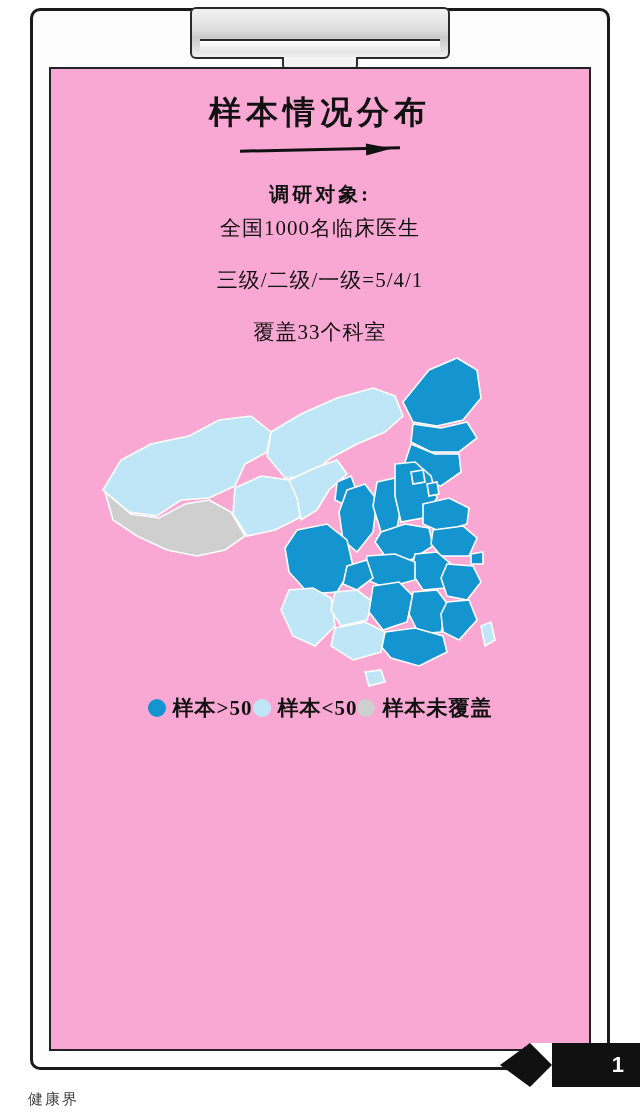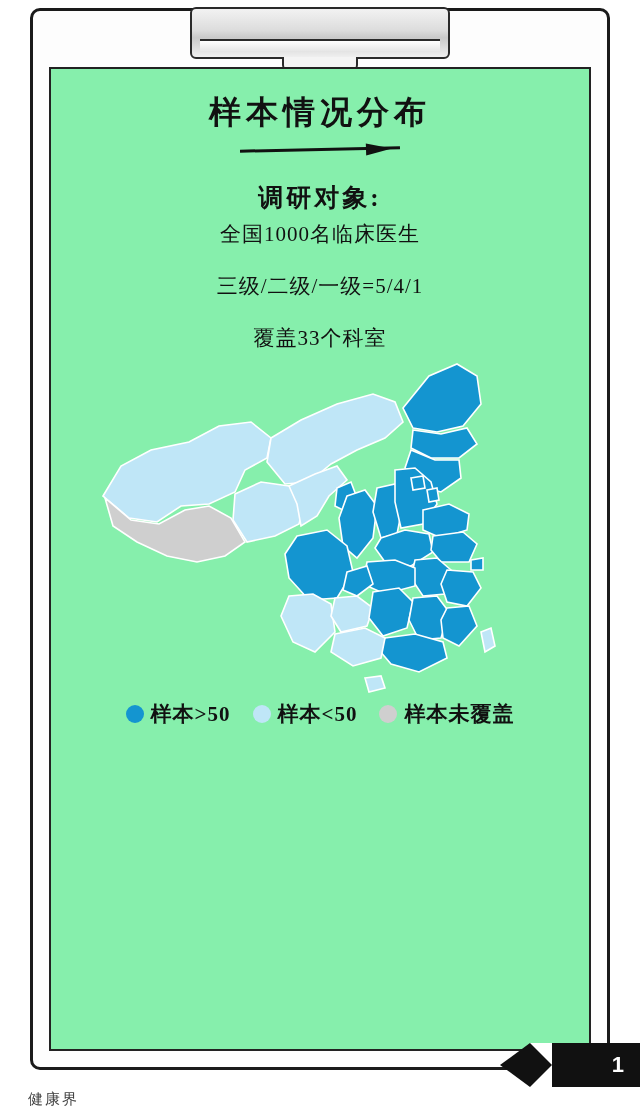--- a/index.html
+++ b/index.html
@@ -64,21 +64,21 @@
     box-sizing: border-box;
   }
 
   
   .sheet {
     position: absolute;
     left: 16px;
     top: 56px;
     right: 16px;
     bottom: 16px;
-    background: #86efac;
+    background: #f9a8d4;
     border: 2px solid #222;
     box-sizing: border-box;
     overflow: hidden;
   }
 
   
   .title {
     text-align: center;
     margin-top: 22px;
     font-size: 32px;
@@ -108,21 +108,21 @@
     border-bottom: 6px solid transparent;
     transform: rotate(-2deg);
   }
 
   
   .block {
     text-align: center;
     margin-top: 24px;
   }
   .block .label {
-    font-size: 25px;
+    font-size: 20px;
     font-weight: bold;
     letter-spacing: 3px;
     color: #111;
   }
   .block .value {
     margin-top: 6px;
     font-size: 21px;
     letter-spacing: 1px;
     color: #111;
     font-family: Liberation Serif, serif;
@@ -139,21 +139,20 @@
     height: 360px;
     margin-top: -6px;
   }
   .map-wrap svg { display: block; margin: 0 auto; }
 
   
   .legend {
     display: flex;
     justify-content: center;
     align-items: flex-end;
-    gap: 22px;
     margin-top: -6px;
   }
   .legend-item {
     display: flex;
     align-items: center;
     gap: 7px;
   }
   .legend-dot {
     width: 18px; height: 18px;
     border-radius: 50%;

